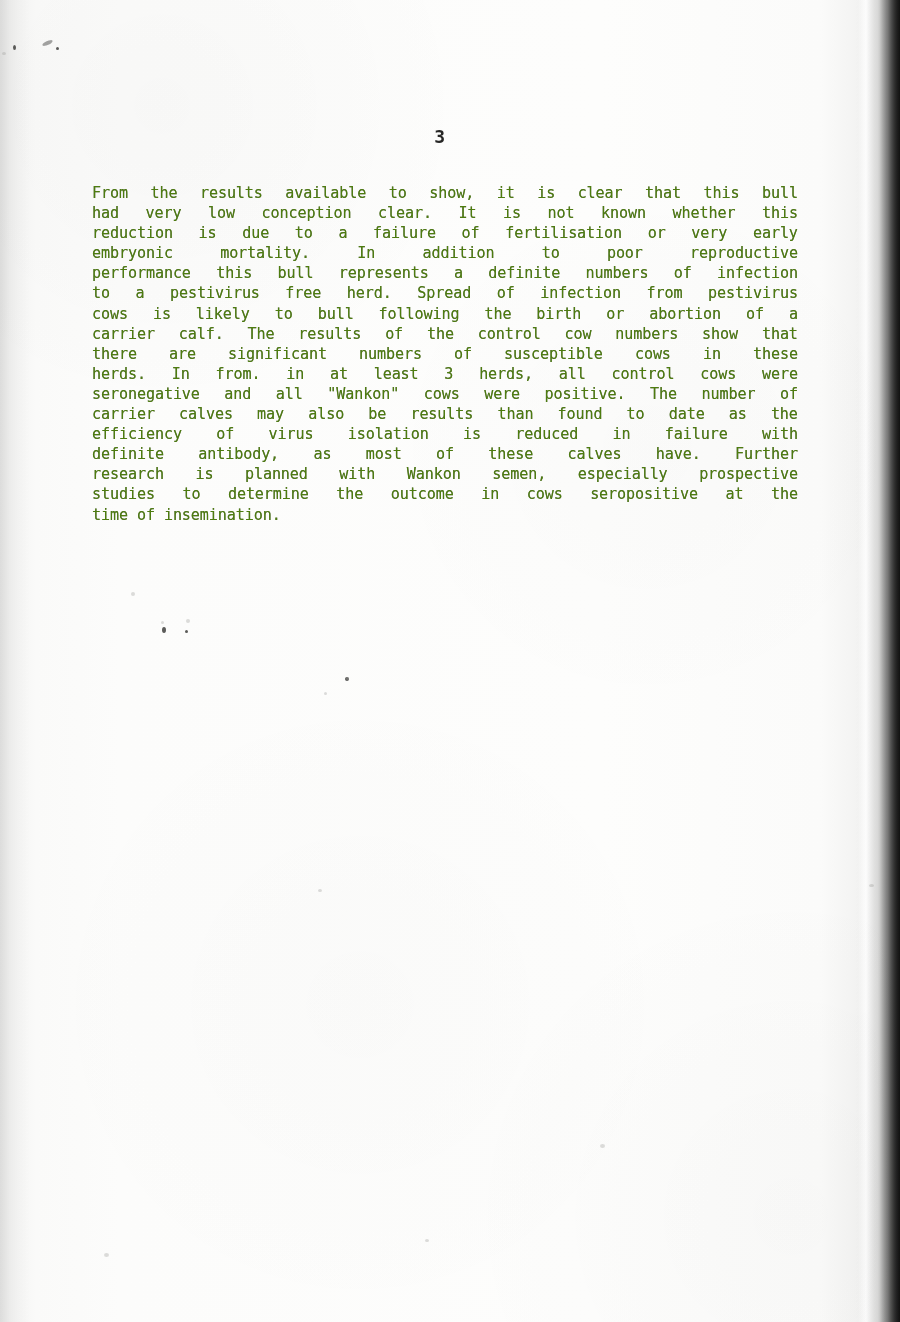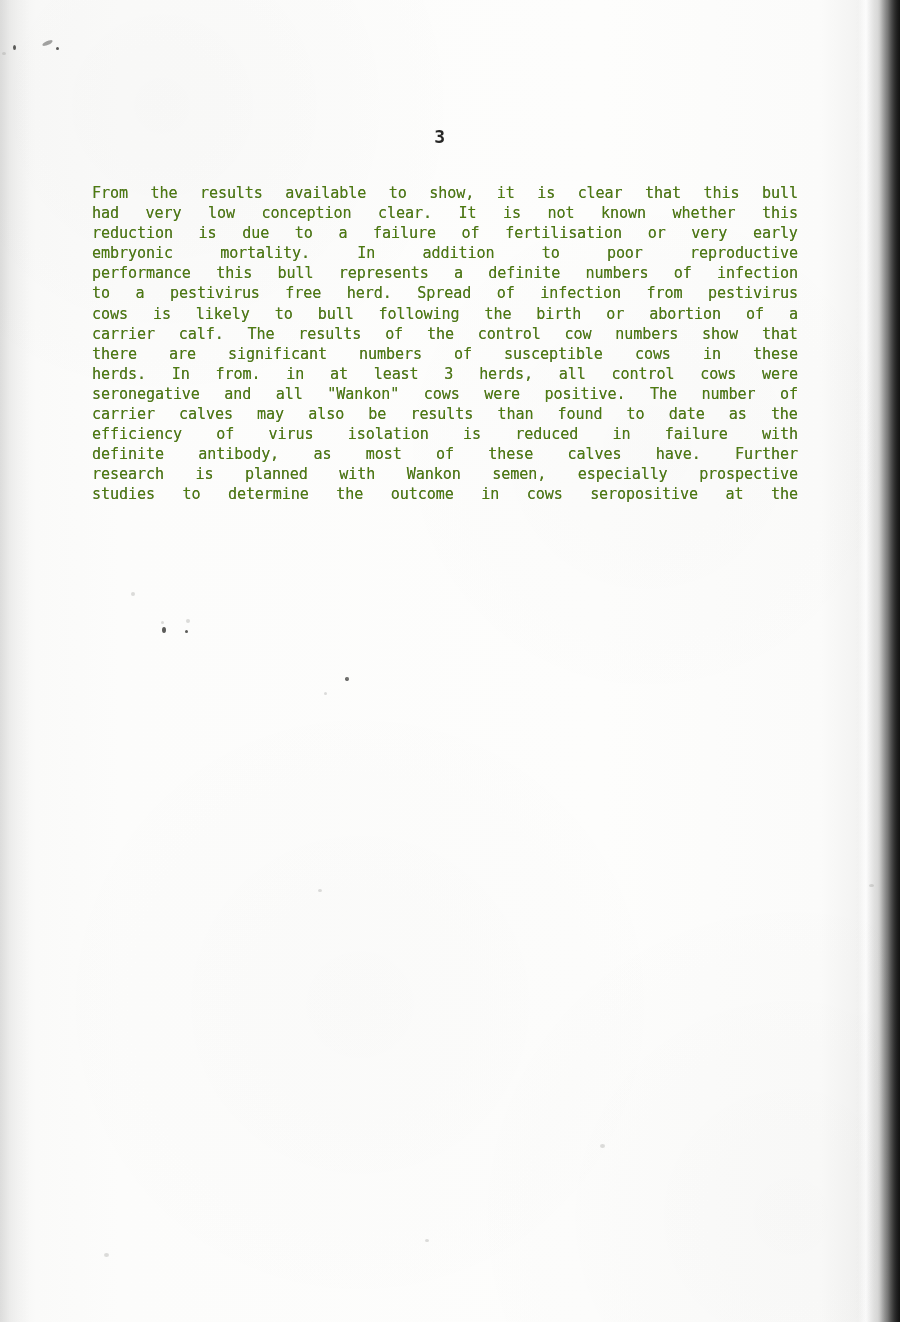--- a/index.html
+++ b/index.html
@@ -189,17 +189,18 @@
       <div class="text-line"><span class="w">cows</span><span class="w">is</span><span class="w">likely</span><span class="w">to</span><span class="w">bull</span><span class="w">following</span><span class="w">the</span><span class="w">birth</span><span class="w">or</span><span class="w">abortion</span><span class="w">of</span><span class="w">a</span></div>
       <div class="text-line"><span class="w">carrier</span><span class="w">calf.</span><span class="w">The</span><span class="w">results</span><span class="w">of</span><span class="w">the</span><span class="w">control</span><span class="w">cow</span><span class="w">numbers</span><span class="w">show</span><span class="w">that</span></div>
       <div class="text-line"><span class="w">there</span><span class="w">are</span><span class="w">significant</span><span class="w">numbers</span><span class="w">of</span><span class="w">susceptible</span><span class="w">cows</span><span class="w">in</span><span class="w">these</span></div>
       <div class="text-line"><span class="w">herds.</span><span class="w">In</span><span class="w">from.</span><span class="w">in</span><span class="w">at</span><span class="w">least</span><span class="w">3</span><span class="w">herds,</span><span class="w">all</span><span class="w">control</span><span class="w">cows</span><span class="w">were</span></div>
       <div class="text-line"><span class="w">seronegative</span><span class="w">and</span><span class="w">all</span><span class="w">"Wankon"</span><span class="w">cows</span><span class="w">were</span><span class="w">positive.</span><span class="w">The</span><span class="w">number</span><span class="w">of</span></div>
       <div class="text-line"><span class="w">carrier</span><span class="w">calves</span><span class="w">may</span><span class="w">also</span><span class="w">be</span><span class="w">results</span><span class="w">than</span><span class="w">found</span><span class="w">to</span><span class="w">date</span><span class="w">as</span><span class="w">the</span></div>
       <div class="text-line"><span class="w">efficiency</span><span class="w">of</span><span class="w">virus</span><span class="w">isolation</span><span class="w">is</span><span class="w">reduced</span><span class="w">in</span><span class="w">failure</span><span class="w">with</span></div>
       <div class="text-line"><span class="w">definite</span><span class="w">antibody,</span><span class="w">as</span><span class="w">most</span><span class="w">of</span><span class="w">these</span><span class="w">calves</span><span class="w">have.</span><span class="w">Further</span></div>
       <div class="text-line"><span class="w">research</span><span class="w">is</span><span class="w">planned</span><span class="w">with</span><span class="w">Wankon</span><span class="w">semen,</span><span class="w">especially</span><span class="w">prospective</span></div>
       <div class="text-line"><span class="w">studies</span><span class="w">to</span><span class="w">determine</span><span class="w">the</span><span class="w">outcome</span><span class="w">in</span><span class="w">cows</span><span class="w">seropositive</span><span class="w">at</span><span class="w">the</span></div>
+      <div class="text-line ragged">time of insemination.</div>
     </div>
 
   <div class="edge-shadow"></div>
 
 </div>
 
 </body></html>

